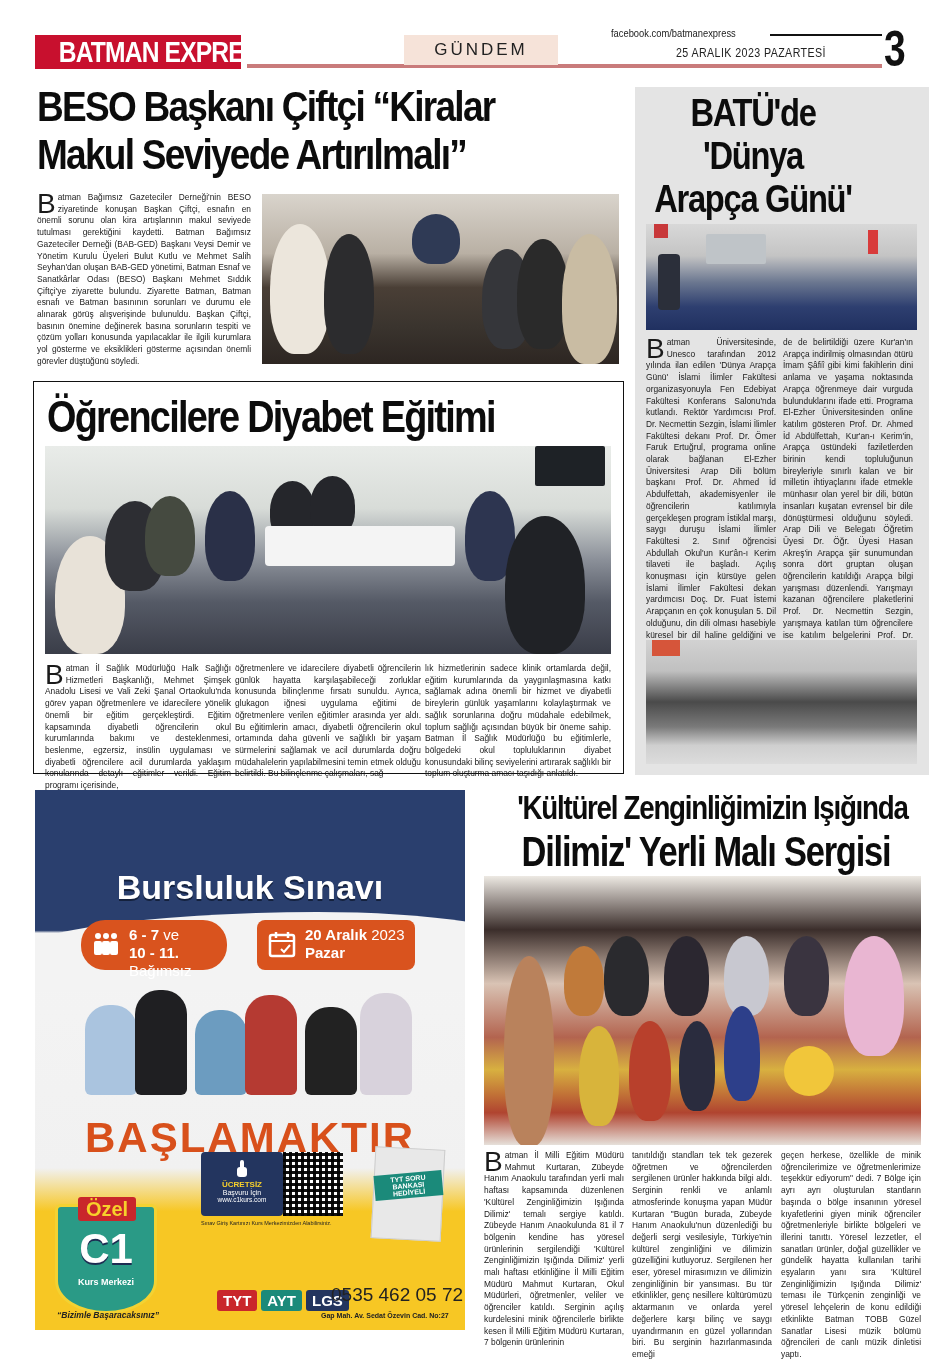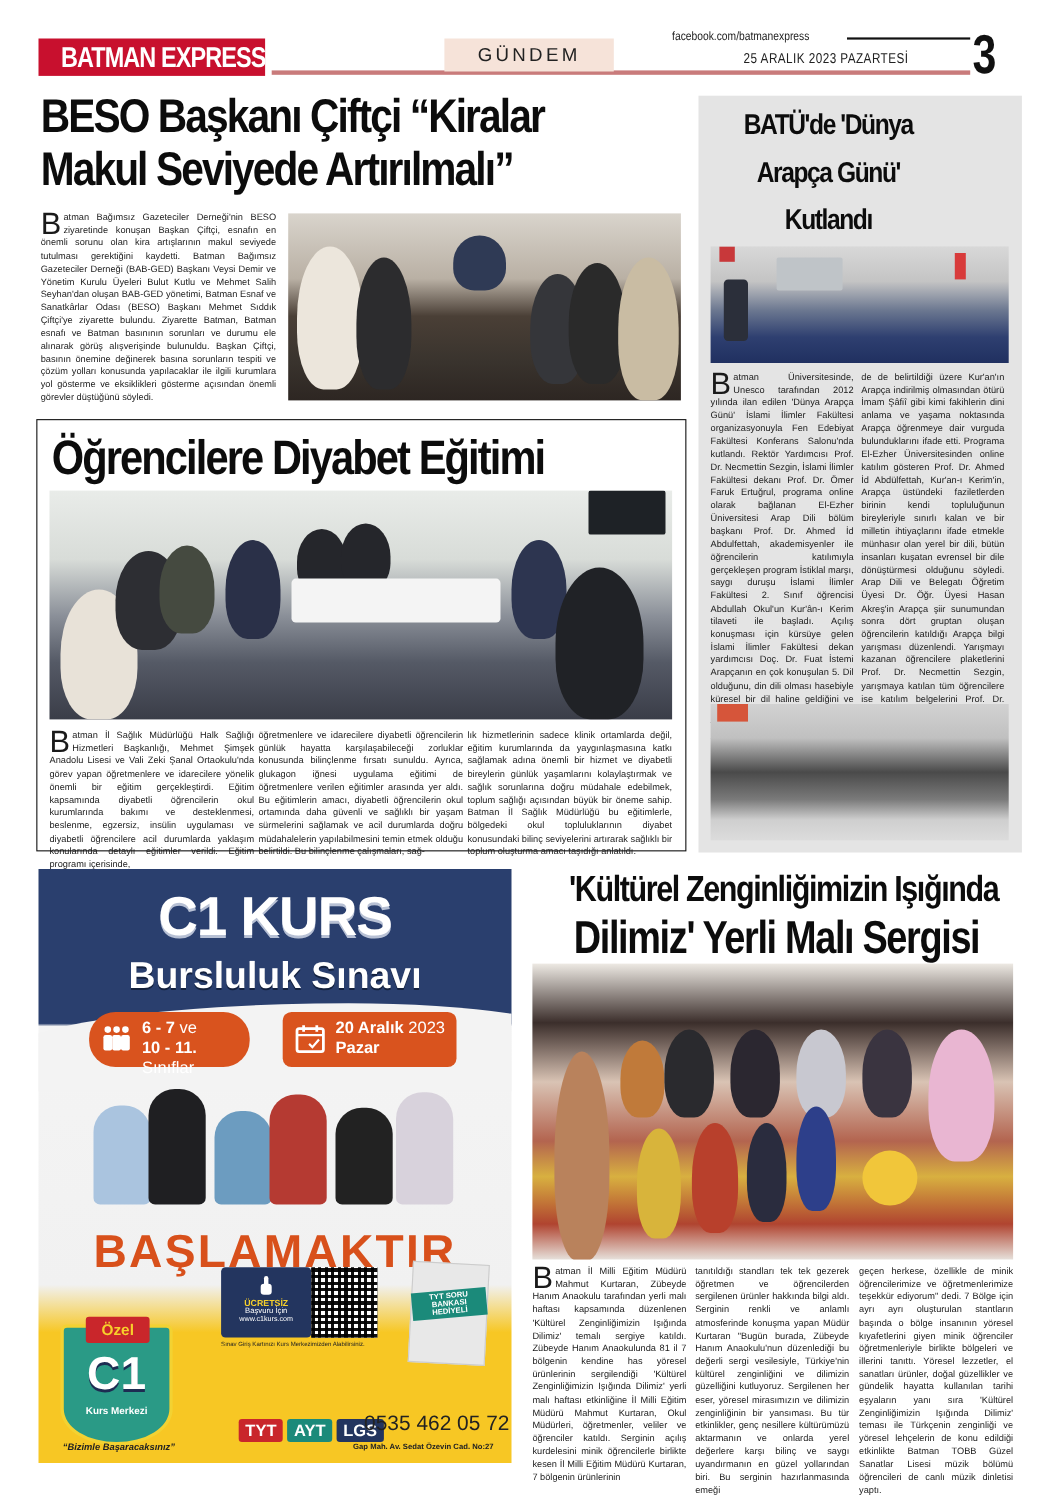--- a/index.html
+++ b/index.html
@@ -1,21 +1,21 @@
 <!DOCTYPE html>
 <html><head>
 <meta charset="utf-8">
 <style>
   * { box-sizing: border-box; margin: 0; padding: 0; }
   html, body { width: 951px; height: 1364px; background: #ffffff; overflow: hidden; }
   body { position: relative; font-family: "Liberation Sans", sans-serif; color: #111; }
 
   
   .logo { position: absolute; left: 35px; top: 35px; width: 206px; height: 34px; background: #c8102e;
-    color: #fff; font-family: "Liberation Sans", sans-serif; font-weight: bold; font-size: 26px;
+    color: #fff; font-family: "Liberation Sans", sans-serif; font-weight: bold; font-size: 30px;
     letter-spacing: -1px; line-height: 34px; text-align: center; transform-origin: left; }
   .logo span { display: inline-block; transform: scaleX(0.82); transform-origin: center; white-space: nowrap; }
   .rule-red { position: absolute; left: 247px; top: 64px; width: 635px; height: 4px; background: #c97b7b; }
   .section-tab { position: absolute; left: 404px; top: 35px; width: 154px; height: 30px; background: #f6e3d9;
     font-size: 17px; letter-spacing: 3px; text-align: center; line-height: 30px; color: #222; }
   .fb { position: absolute; left: 611px; top: 27px; font-size: 11px; color: #222; transform: scaleX(0.85); transform-origin: left; }
   .rule-black { position: absolute; left: 770px; top: 34px; width: 112px; height: 2px; background: #111; }
   .date { position: absolute; left: 676px; top: 45px; font-size: 13px; color: #222; letter-spacing: 0.5px; transform: scaleX(0.82); transform-origin: left; white-space: nowrap; }
   .pagenum { position: absolute; left: 884px; top: 22px; font-size: 50px; font-weight: bold; line-height: 54px; transform: scaleX(0.78); transform-origin: left; }
 
@@ -46,39 +46,39 @@
   .photo .shape { position: absolute; border-radius: 50% 50% 40% 40%; }
 
   
   .diyabet-box { position: absolute; left: 33px; top: 381px; width: 591px; height: 393px; border: 1.5px solid #111; }
   .diyabet-title { position: absolute; left: 47px; top: 392px; font-size: 44px; line-height: 50px; }
   .diyabet-title .cond { transform: scaleX(0.86); }
   .diyabet-col { position: absolute; top: 663px; width: 186px; }
 
   
   .batu-panel { position: absolute; left: 635px; top: 87px; width: 294px; height: 688px; background: #e4e4e4; }
-  .batu-title { position: absolute; left: 635px; top: 92px; width: 236px; text-align: center; font-size: 26px; line-height: 43px; white-space: normal; letter-spacing: -1.5px; }
+  .batu-title { position: absolute; left: 635px; top: 92px; width: 236px; text-align: center; font-size: 38px; line-height: 43px; white-space: normal; letter-spacing: -1.5px; }
   .batu-title .line { display: block; transform: scaleX(0.86); }
   .batu-col { position: absolute; top: 337px; width: 130px; font-size: 8.4px; line-height: 11.7px; }
 
   
   .ad { position: absolute; left: 35px; top: 790px; width: 430px; height: 540px; overflow: hidden;
     background: linear-gradient(180deg, #2a3f6e 0%, #2a3f6e 26%, #f4f4f4 26.5%, #f1f1f1 70%, #f7c724 78%, #f7c724 100%); }
   .ad-wave { position: absolute; left: -30px; top: 122px; width: 520px; height: 80px; background: #f3f3f3; border-radius: 60% 40% 0 0; }
   .ad-h1 { position: absolute; left: 0; top: 14px; width: 430px; text-align: center; color: #fff; font-weight: bold; font-size: 50px; letter-spacing: -1px; text-shadow: 0 3px 0 #b7c0d4; }
   .ad-h2 { position: absolute; left: 0; top: 78px; width: 430px; text-align: center; color: #fff; font-weight: bold; font-size: 34px; text-shadow: 0 2px 0 #14213d; }
   .ad-pill { position: absolute; top: 130px; height: 50px; background: #d9531e; border-radius: 8px; color: #fff; padding: 6px 10px 0 48px; font-size: 15px; line-height: 18px; }
   .ad-pill b { font-weight: bold; }
   .ad-pill .ico { position: absolute; left: 10px; top: 10px; width: 30px; height: 28px; }
   .ad-people { position: absolute; left: 40px; top: 195px; width: 350px; height: 110px; }
   .ad-person { position: absolute; bottom: 0; width: 52px; border-radius: 24px 24px 6px 6px; }
   .ad-slogan1 { position: absolute; left: 0; top: 292px; width: 430px; text-align: center; font-weight: bold; font-size: 26px; color: #23355f; }
   .ad-slogan2 { position: absolute; left: 0; top: 324px; width: 430px; text-align: center; font-weight: bold; font-size: 42px; color: #d8501b; letter-spacing: 2px; }
   .ad-badge { position: absolute; left: 20px; top: 414px; width: 102px; height: 110px; background: #2a9a86; border-radius: 6px 6px 50% 50% / 6px 6px 30% 30%; border: 3px solid #f3d232; }
-  .ad-badge .ozel { position: absolute; left: 20px; top: -10px; width: 58px; height: 24px; background: #c9262b; color: #f7d02b; font-weight: bold; font-size: 14px; text-align: center; line-height: 24px; border-radius: 3px; }
+  .ad-badge .ozel { position: absolute; left: 20px; top: -10px; width: 58px; height: 24px; background: #c9262b; color: #f7d02b; font-weight: bold; font-size: 20px; text-align: center; line-height: 24px; border-radius: 3px; }
   .ad-badge .c1 { position: absolute; left: 0; top: 18px; width: 96px; text-align: center; color: #fff; font-weight: bold; font-size: 42px; text-shadow: 0 2px 0 #1d2c52; }
   .ad-badge .km { position: absolute; left: 0; top: 70px; width: 96px; text-align: center; color: #fff; font-size: 9px; font-weight: bold; }
   .ad-tag { position: absolute; left: 22px; top: 520px; font-size: 8.5px; font-style: italic; font-weight: bold; color: #222; }
   .ad-apply { position: absolute; left: 166px; top: 362px; width: 82px; height: 64px; background: #23355f; border-radius: 4px; color: #fff; text-align: center; }
   .ad-apply .free { margin-top: 28px; font-size: 8px; font-weight: bold; color: #f7d02b; }
   .ad-apply .b { font-size: 7px; }
   .ad-apply .w { font-size: 6.5px; }
   .ad-qr { position: absolute; left: 248px; top: 362px; width: 60px; height: 64px; background: #fff;
     background-image: repeating-linear-gradient(90deg, #111 0 3px, #fff 3px 6px), repeating-linear-gradient(0deg, #111 0 3px, transparent 3px 6px); background-blend-mode: multiply; }
   .ad-card-note { position: absolute; left: 166px; top: 430px; font-size: 5.5px; color: #222; }
@@ -159,33 +159,32 @@
 <div class="body-text batu-col" style="left:646px;">
   <span class="drop">B</span><span>atman Üniversitesinde, Unesco tarafından 2012 yılında ilan edilen 'Dünya Arapça Günü' İslami İlimler Fakültesi organizasyonuyla Fen Edebiyat Fakültesi Konferans Salonu'nda kutlandı. Rektör Yardımcısı Prof. Dr. Necmettin Sezgin, İslami İlimler Fakültesi dekanı Prof. Dr. Ömer Faruk Ertuğrul, programa online olarak bağlanan El-Ezher Üniversitesi Arap Dili bölüm başkanı Prof. Dr. Ahmed İd Abdulfettah, akademisyenler ile öğrencilerin katılımıyla gerçekleşen program İstiklal marşı, saygı duruşu İslami İlimler Fakültesi 2. Sınıf öğrencisi Abdullah Okul'un Kur'ân-ı Kerim tilaveti ile başladı. Açılış konuşması için kürsüye gelen İslami İlimler Fakültesi dekan yardımcısı Doç. Dr. Fuat İstemi Arapçanın en çok konuşulan 5. Dil olduğunu, din dili olması hasebiyle küresel bir dil haline geldiğini ve binlerce yıllık ilmi birikimin taşıyıcısı olduğunu belirtti. İstemi ayrıca Kur'an'ın farklı ayetlerin-</span>
 </div>
 <div class="body-text batu-col" style="left:783px;">de de belirtildiği üzere Kur'an'ın Arapça indirilmiş olmasından ötürü İmam Şâfiî gibi kimi fakihlerin dini anlama ve yaşama noktasında Arapça öğrenmeye dair vurguda bulunduklarını ifade etti. Programa El-Ezher Üniversitesinden online katılım gösteren Prof. Dr. Ahmed İd Abdülfettah, Kur'an-ı Kerim'in, Arapça üstündeki faziletlerden birinin kendi topluluğunun bireyleriyle sınırlı kalan ve bir milletin ihtiyaçlarını ifade etmekle münhasır olan yerel bir dili, bütün insanları kuşatan evrensel bir dile dönüştürmesi olduğunu söyledi. Arap Dili ve Belegatı Öğretim Üyesi Dr. Öğr. Üyesi Hasan Akreş'in Arapça şiir sunumundan sonra dört gruptan oluşan öğrencilerin katıldığı Arapça bilgi yarışması düzenlendi. Yarışmayı kazanan öğrencilere plaketlerini Prof. Dr. Necmettin Sezgin, yarışmaya katılan tüm öğrencilere ise katılım belgelerini Prof. Dr. Ömer Faruk Ertuğrul takdim etti.</div>
 <div class="photo photo-batu2">
   <div class="shape" style="left:6px;top:0px;width:28px;height:16px;background:#d6553a;border-radius:0;"></div>
 </div>
 
 <div class="ad">
   <div class="ad-wave"></div>
-  <div class="ad-h1">C1 KURS</div>
   <div class="ad-h2">Bursluluk Sınavı</div>
   <div class="ad-pill" style="left:46px;width:146px;border-radius:24px;">
     <svg class="ico" viewBox="0 0 30 28">
         <circle cx="7" cy="6" r="3" fill="#fff"></circle>
         <circle cx="15" cy="6" r="3" fill="#fff"></circle>
         <circle cx="23" cy="6" r="3" fill="#fff"></circle>
         <rect x="3" y="11" width="8" height="14" rx="2" fill="#fff"></rect>
         <rect x="11" y="11" width="8" height="14" rx="2" fill="#fff"></rect>
         <rect x="19" y="11" width="8" height="14" rx="2" fill="#fff"></rect>
       </svg>
     <b>6 - 7</b><span> ve</span><br>
-    <b>10 - 11.</b><span> Sınıflar</span>
+    <b>10 - 11.</b><span> Bağımsız</span>
   </div>
   <div class="ad-pill" style="left:222px;width:158px;">
     <svg class="ico" viewBox="0 0 30 28">
         <rect x="3" y="5" width="24" height="21" rx="2" fill="none" stroke="#fff" stroke-width="2.5"></rect>
         <line x1="3" y1="11" x2="27" y2="11" stroke="#fff" stroke-width="2"></line>
         <line x1="9" y1="2" x2="9" y2="8" stroke="#fff" stroke-width="2.5"></line>
         <line x1="21" y1="2" x2="21" y2="8" stroke="#fff" stroke-width="2.5"></line>
         <path d="M14 19 l3 3 l6 -7" stroke="#fff" stroke-width="2" fill="none"></path>
       </svg>
     <b>20 Aralık</b><span> 2023</span><br>

